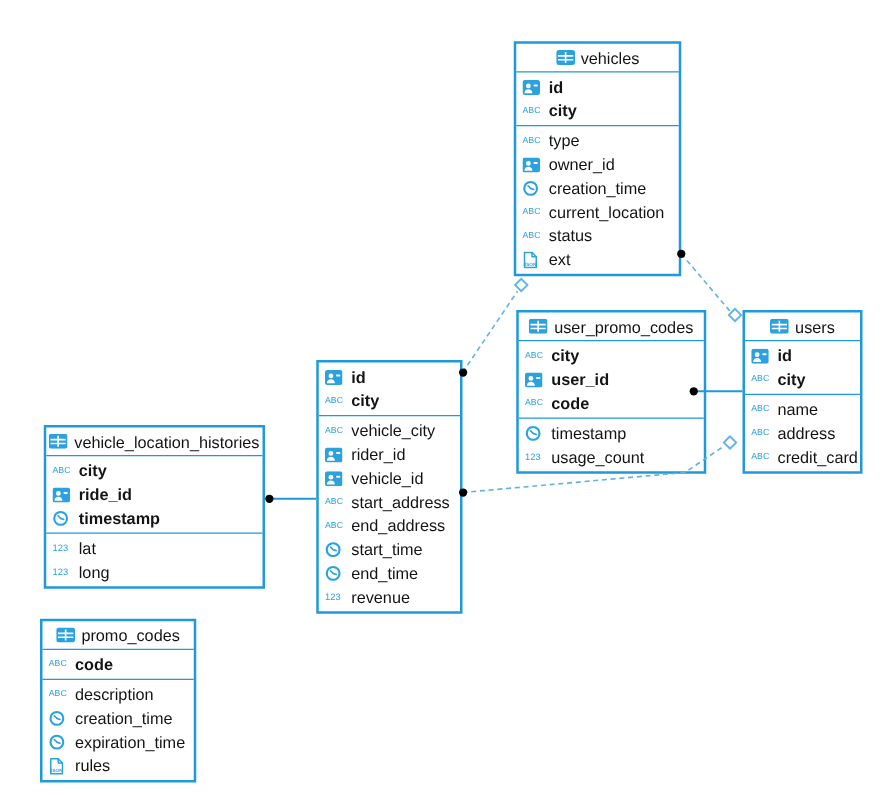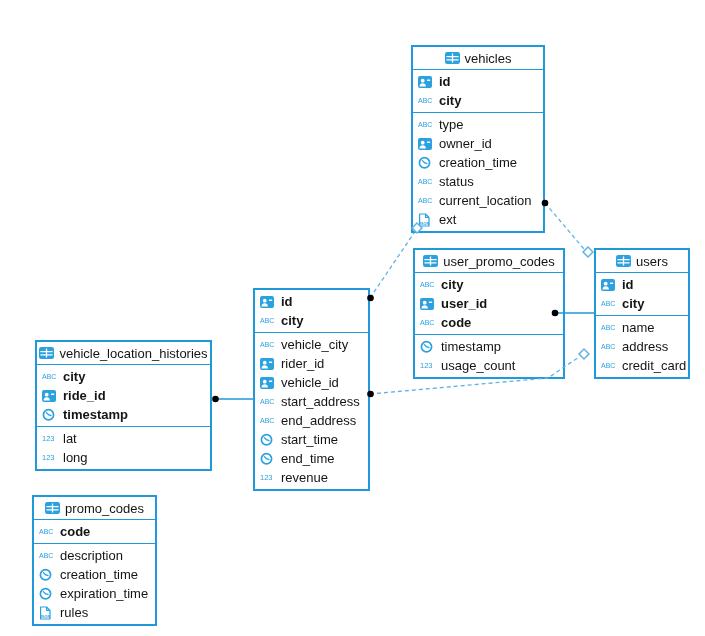--- a/index.html
+++ b/index.html
@@ -55,21 +55,21 @@
         <polyline points="545,203 584,249" fill="none" stroke="#62b3e4" stroke-width="1.3" stroke-dasharray="4 3"></polyline>
         <rect x="584.5" y="248.5" width="7" height="7" transform="rotate(45 588 252)" fill="#ffffff" stroke="#62b3e4" stroke-width="1.5"></rect>
         <circle cx="545" cy="203" r="3.3" fill="#000000"></circle>
       </g>
       <g>
         <polyline points="370,394 548,378 579,357" fill="none" stroke="#62b3e4" stroke-width="1.3" stroke-dasharray="4 3"></polyline>
         <rect x="580.5" y="350.5" width="7" height="7" transform="rotate(45 584 354)" fill="#ffffff" stroke="#62b3e4" stroke-width="1.5"></rect>
         <circle cx="370.5" cy="394" r="3.3" fill="#000000"></circle>
       </g>
     </svg>
-<div class="table-card" style="left: 411px; top: 45px; width: 134px;">
+<div class="table-card" style="left: 411px; top: 33px; width: 134px;">
       <div class="t-header">
         <span class="icon">
           <svg width="15" height="12" viewBox="0 0 15 12">
             <rect width="15" height="12" rx="2.2" fill="#2ba1e0"></rect>
             <path d="M1.4 4.7 H13.6 M7.5 1.6 V10.4 M1.4 7.8 H13.6" stroke="#fff" stroke-width="1.3" fill="none"></path>
           </svg>
         </span>
         <span>vehicles</span>
       </div>
       <div class="t-section pk">
@@ -115,27 +115,27 @@
               <circle cx="6.5" cy="6.7" r="5.1" fill="#fff" stroke="#2ba1e0" stroke-width="1.7"></circle>
               <path d="M6.5 6.7 L4.4 4.6 M6.5 6.7 L9 7.6" stroke="#2ba1e0" stroke-width="1.3" stroke-linecap="round"></path>
             </svg>
           </span>
           <span class="fname">creation_time</span>
         </div>
         <div class="t-row">
           <span class="icon">
             <span class="txticon">ABC</span>
           </span>
+          <span class="fname">current_location</span>
+        </div>
+        <div class="t-row">
+          <span class="icon">
+            <span class="txticon">ABC</span>
+          </span>
           <span class="fname">status</span>
-        </div>
-        <div class="t-row">
-          <span class="icon">
-            <span class="txticon">ABC</span>
-          </span>
-          <span class="fname">current_location</span>
         </div>
         <div class="t-row">
           <span class="icon">
             <svg width="12" height="14" viewBox="0 0 12 14">
               <path d="M1.6 1 h6 l3.4 3.4 v8.6 h-9.4 z" fill="#fff" stroke="#2ba1e0" stroke-width="1.2" stroke-linejoin="round"></path>
               <path d="M7.6 1 v3.4 h3.4" fill="none" stroke="#2ba1e0" stroke-width="1.2" stroke-linejoin="round"></path>
               <text x="6" y="11.6" font-size="3.8" font-weight="700" fill="#2ba1e0" text-anchor="middle" font-family="Liberation Sans, sans-serif">JSON</text>
             </svg>
           </span>
           <span class="fname">ext</span>

